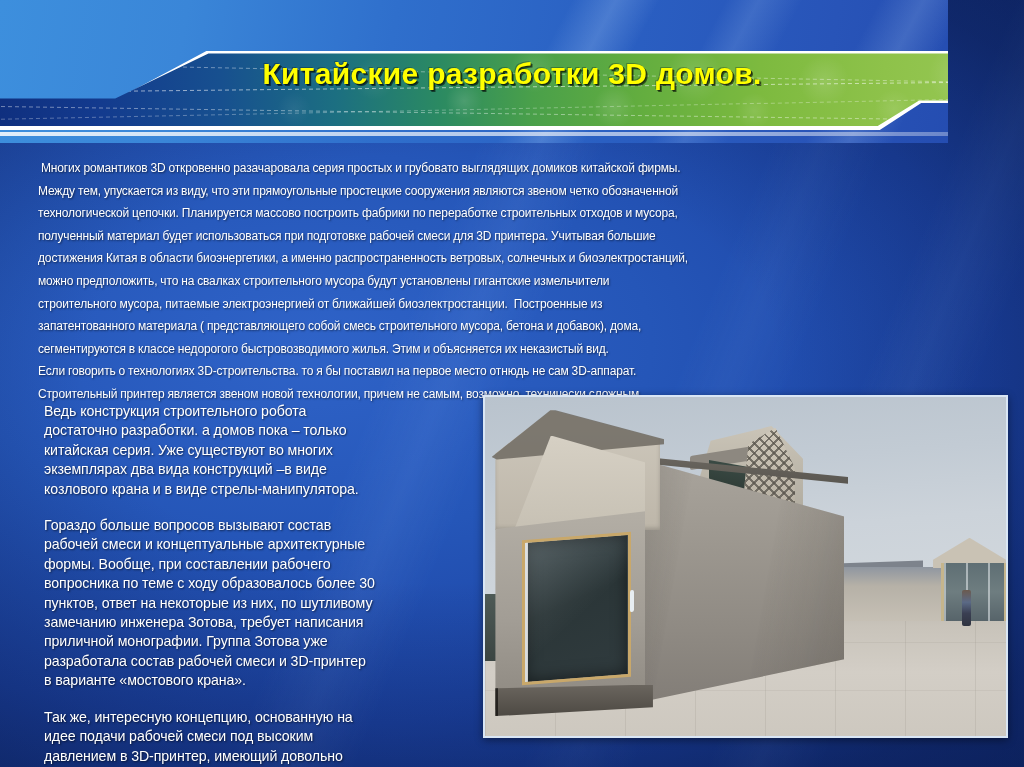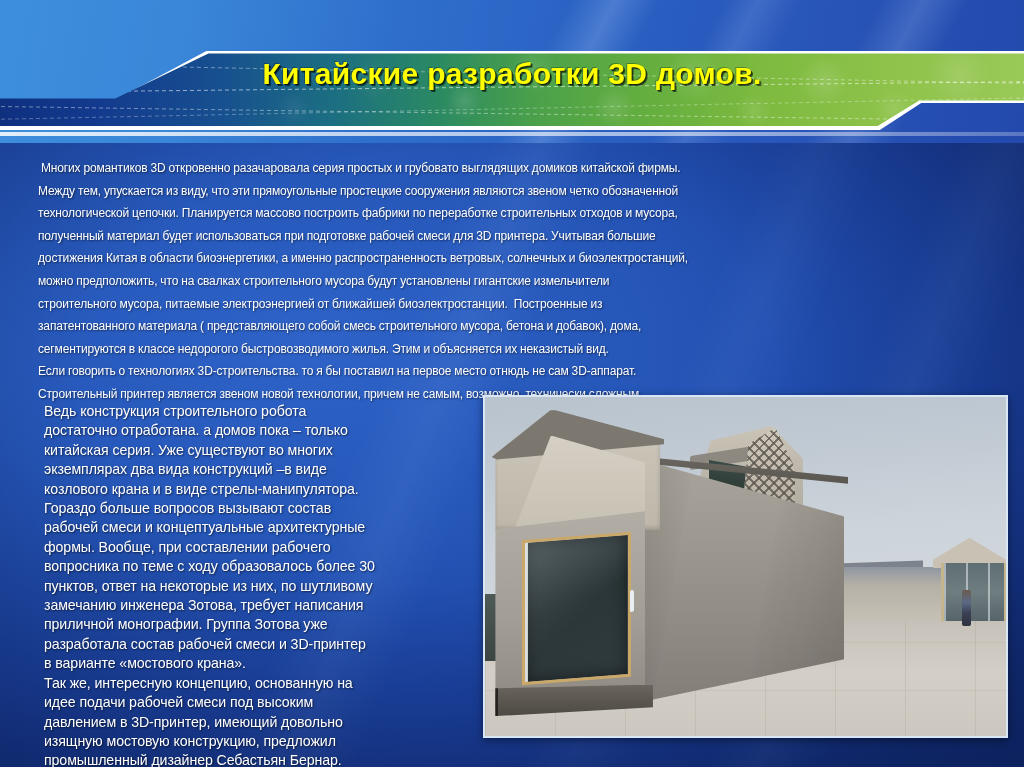--- a/index.html
+++ b/index.html
@@ -40,21 +40,21 @@
     position: absolute;
     inset: 0;
     pointer-events: none;
     background: radial-gradient(ellipse 75% 62% at 42% 48%, rgba(0,0,0,0) 45%, rgba(4,14,48,0.38) 100%);
   }
 
   
   .header {
     position: absolute;
     left: 0; top: 0;
-    width: 1024px;
+    width: 948px;
     height: 143px;
     overflow: hidden;
   }
 
   .header-bg-top {
     position: absolute;
     left: 0; top: 0; width: 1024px; height: 143px;
     background:
       linear-gradient(100deg, #3d8fdd 0%, #3a86d8 18%, #2f6fcc 38%, #2a5fc2 60%, #2854b8 80%, #2349ad 100%);
   }
@@ -194,21 +194,21 @@
     width: 420px;
   }
   .left-column p {
     color: #ffffff;
     font-size: 14.2px;
     line-height: 19.4px;
     text-shadow: 1px 1px 2px rgba(0,0,0,0.6);
     white-space: pre-wrap;
     letter-spacing: -0.1px;
   }
-  .left-column p + p { }
+  .left-column p + p { margin-top: 17px; }
 
   
   .photo-frame {
     position: absolute;
     left: 483px;
     top: 395px;
     width: 525px;
     height: 343px;
     border: 2px solid #d9e6f5;
     box-shadow: 0 2px 8px rgba(0,0,0,0.45);
@@ -427,21 +427,21 @@
 достижения Китая в области биоэнергетики, а именно распространенность ветровых, солнечных и биоэлектростанций,
 можно предположить, что на свалках строительного мусора будут установлены гигантские измельчители
 строительного мусора, питаемые электроэнергией от ближайшей биоэлектростанции.  Построенные из
 запатентованного материала ( представляющего собой смесь строительного мусора, бетона и добавок), дома,
 сегментируются в классе недорогого быстровозводимого жилья. Этим и объясняется их неказистый вид.
 Если говорить о технологиях 3D-строительства. то я бы поставил на первое место отнюдь не сам 3D-аппарат.
 Строительный принтер является звеном новой технологии, причем не самым, возможно, технически сложным.</div>
 
   <div class="left-column">
     <p>Ведь конструкция строительного робота
-достаточно отработана. а домов пока – только
+достаточно разработки. а домов пока – только
 китайская серия. Уже существуют во многих
 экземплярах два вида конструкций –в виде
 козлового крана и в виде стрелы-манипулятора.</p>
     <p>Гораздо больше вопросов вызывают состав
 рабочей смеси и концептуальные архитектурные
 формы. Вообще, при составлении рабочего
 вопросника по теме с ходу образовалось более 30
 пунктов, ответ на некоторые из них, по шутливому
 замечанию инженера Зотова, требует написания
 приличной монографии. Группа Зотова уже

